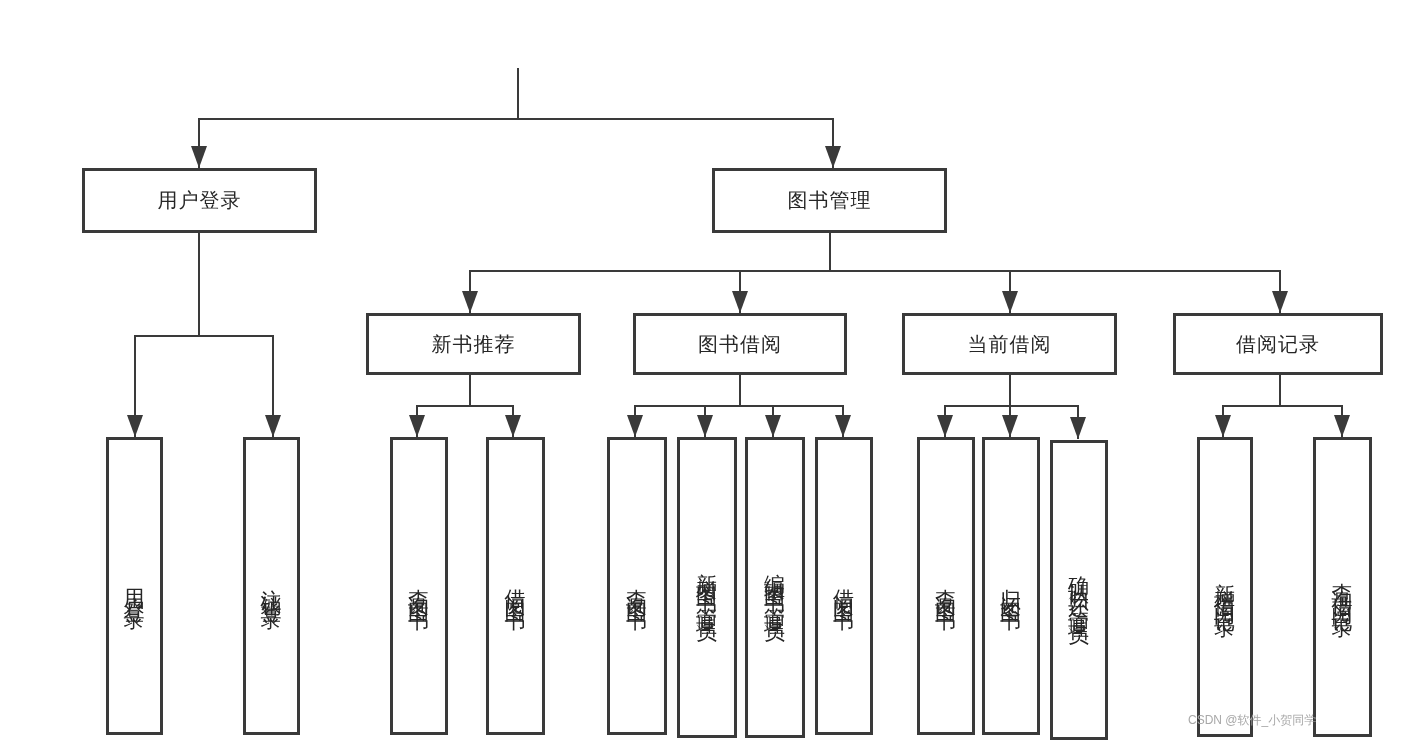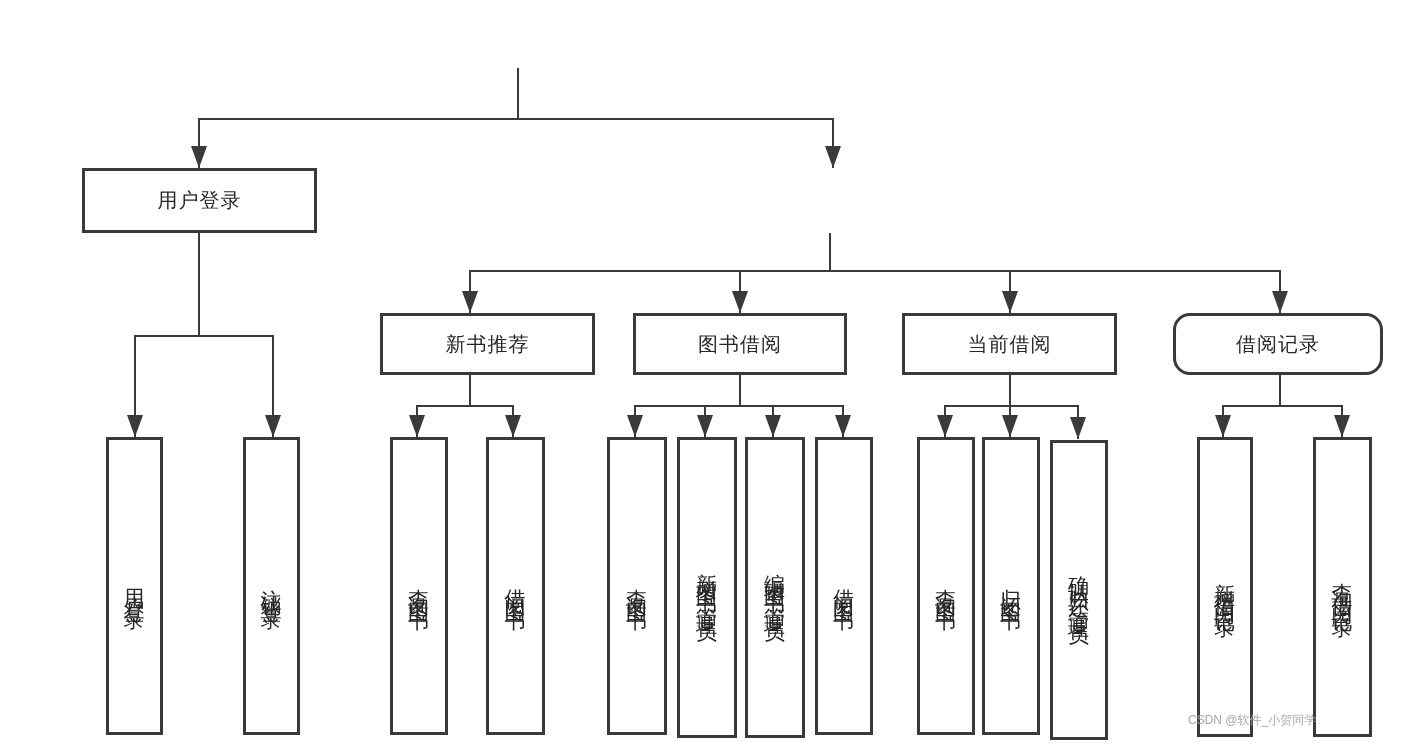--- a/index.html
+++ b/index.html
@@ -65,43 +65,46 @@
 
 
   <div class="vline" style="left:517px;top:68px;height:51px;"></div>
   <div class="hline" style="left:198px;top:118px;width:636px;"></div>
   <div class="arrow" style="left:198px;top:118px;height:50px;"></div>
   <div class="arrow" style="left:832px;top:118px;height:50px;"></div>
 
   <div class="box hbox" style="left:82px;top:168px;width:235px;height:65px;">
     <span>用户登录</span>
   </div>
+  <div class="box hbox" style="left:712px;top:168px;width:235px;height:65px;">
+    <span>图书管理</span>
+  </div>
 
   <div class="vline" style="left:198px;top:233px;height:103px;"></div>
   <div class="hline" style="left:134px;top:335px;width:140px;"></div>
   <div class="arrow" style="left:134px;top:335px;height:102px;"></div>
   <div class="arrow" style="left:272px;top:335px;height:102px;"></div>
 
   <div class="vline" style="left:829px;top:233px;height:39px;"></div>
   <div class="hline" style="left:469px;top:270px;width:812px;"></div>
   <div class="arrow" style="left:469px;top:270px;height:43px;"></div>
   <div class="arrow" style="left:739px;top:270px;height:43px;"></div>
   <div class="arrow" style="left:1009px;top:270px;height:43px;"></div>
   <div class="arrow" style="left:1279px;top:270px;height:43px;"></div>
 
-  <div class="box hbox" style="left:380px;top:313px;width:215px;height:62px;">
+  <div class="box hbox" style="left:366px;top:313px;width:215px;height:62px;">
     <span>新书推荐</span>
   </div>
   <div class="box hbox" style="left:902px;top:313px;width:215px;height:62px;">
     <span>当前借阅</span>
   </div>
   <div class="box hbox" style="left:633px;top:313px;width:214px;height:62px;">
     <span>图书借阅</span>
   </div>
-  <div class="box hbox" style="left:1173px;top:313px;width:210px;height:62px;border-radius:17px;">
+  <div class="box hbox" style="left:1173px;top:313px;width:210px;height:62px;">
     <span>借阅记录</span>
   </div>
 
   <div class="vline" style="left:469px;top:375px;height:31px;"></div>
   <div class="hline" style="left:416px;top:405px;width:98px;"></div>
   <div class="arrow" style="left:416px;top:405px;height:32px;"></div>
   <div class="arrow" style="left:512px;top:405px;height:32px;"></div>
 
   <div class="vline" style="left:739px;top:375px;height:31px;"></div>
   <div class="hline" style="left:634px;top:405px;width:210px;"></div>

